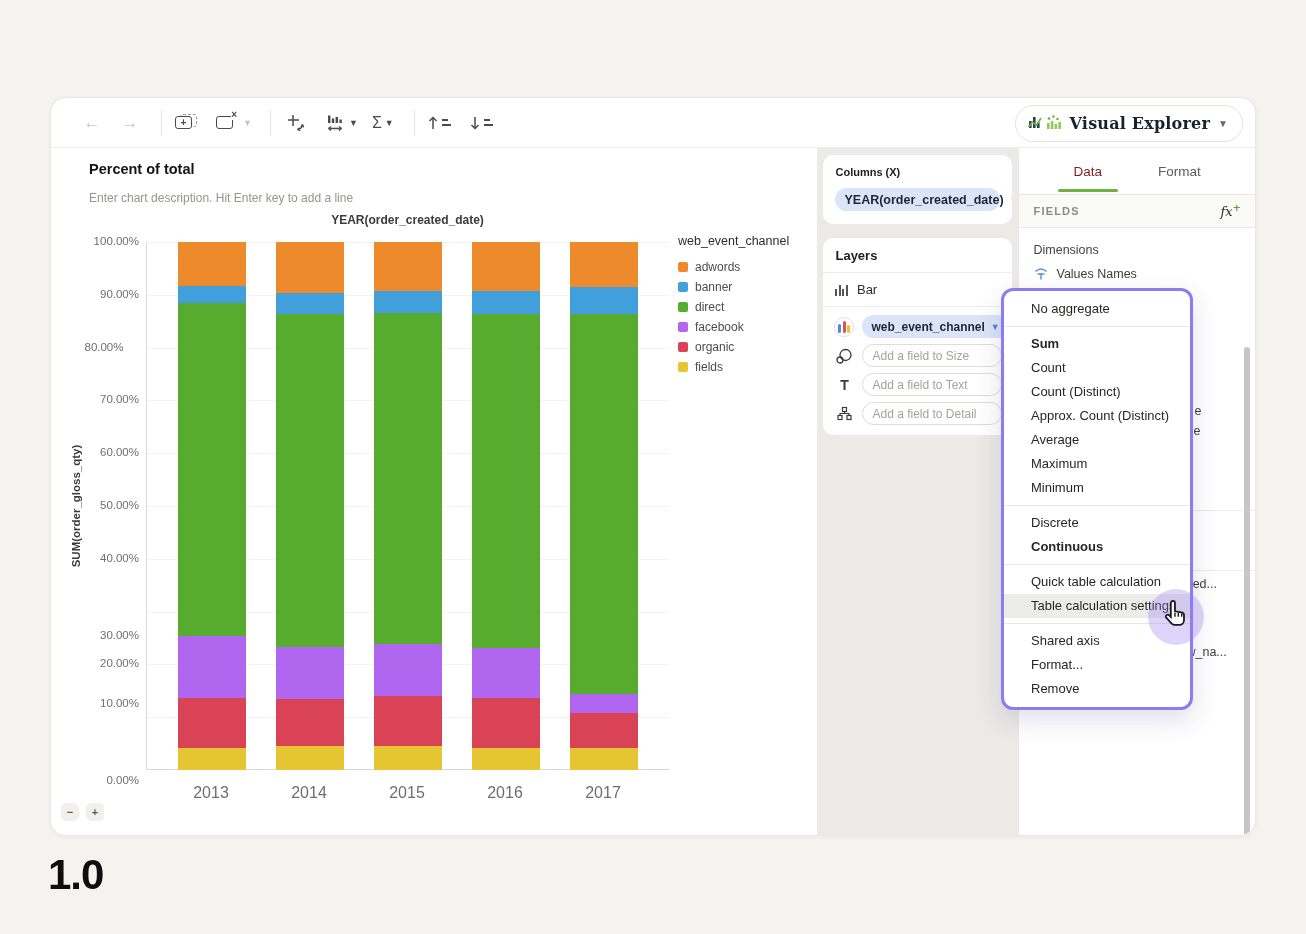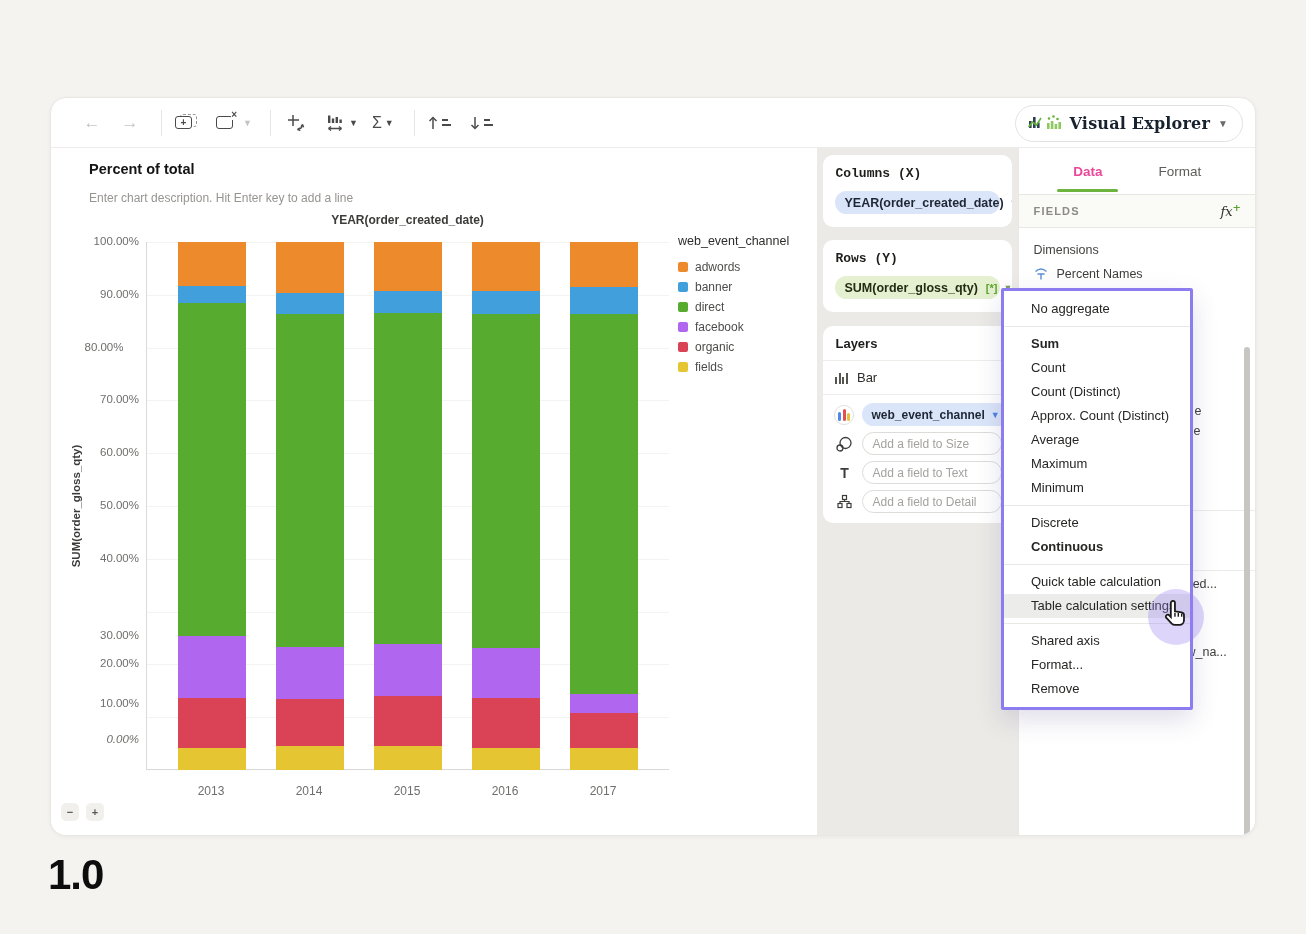--- a/index.html
+++ b/index.html
@@ -47,34 +47,34 @@
   .gridline { position:absolute; left:0; right:0; height:1px; background:#f3f3f1; }
   .axisline { position:absolute; left:0; right:0; bottom:0; height:1px; background:#d9d8d5; }
   .bars { position:absolute; inset:0; display:flex; align-items:flex-end; gap:30px; padding:0 31px; }
   .bar { width:68px; display:flex; flex-direction:column; justify-content:flex-end; }
   .seg { width:100%; }
   .ylabels { position:absolute; left:18px; top:94px; width:70px; height:528px; }
   .ylabel { position:absolute; right:0; width:70px; text-align:right; font-size:11.5px; color:#6e6e6c; }
   .yaxis-title { position:absolute; left:25px; top:358px; transform:translate(-50%,-50%) rotate(-90deg); white-space:nowrap;
                  font-size:11.5px; font-weight:600; color:#3b3b39; }
   .xlabels { position:absolute; left:95px; top:636px; width:523px; display:flex; gap:30px; padding:0 31px; }
-  .xlabel { width:68px; text-align:center; font-size:12px; color:#6e6e6c; }
+  .xlabel { width:68px; text-align:center; font-size:16px; color:#6e6e6c; }
   .legend { position:absolute; left:627px; top:86px; width:135px; }
   .legend-title { font-size:12.5px; color:#2d2d2b; margin-bottom:12px; }
   .legend-item { display:flex; align-items:center; gap:7px; margin-bottom:6px; font-size:12px; color:#4c4c4a; }
   .legend-swatch { width:10px; height:10px; border-radius:2px; flex:none; }
   .zoomers { position:absolute; left:10px; top:655px; display:flex; gap:7px; }
   .zoomer { width:18px; height:18px; border-radius:5px; background:#f1f0ed; color:#5a5a58; font-size:11px; font-weight:700;
             display:flex; align-items:center; justify-content:center; cursor:pointer; }
 
   
   .config-pane { width:201px; background:#ebeae6; padding:7px 6px; }
   .cfg-card { background:#fff; border-radius:10px; margin-bottom:13px; overflow:hidden; }
   .cfg-pad { padding:11px 12px 13px; }
-  .cfg-label { font-size:13px; font-weight:700; color:#1d1d1b; margin-bottom:10px;font-family:Liberation Mono, monospace; }
+  .cfg-label { font-size:11px; font-weight:700; color:#1d1d1b; margin-bottom:10px; }
   .pill { display:flex; align-items:center; height:23px; border-radius:12px; padding:0 9px; font-size:12.5px; font-weight:700;
           color:#1e2735; cursor:pointer; }
   .pill-blue { background:#dbe5f9; }
   .pill-green { background:#e4f0cf; color:#222c14; }
   .pill .grow { flex:1; }
   .pill-caret { font-size:9px; color:#4d82e0; margin-left:6px; }
   .pill-caret.green { color:#7f9a62; }
   .badge-star { font-size:11px; font-weight:700; color:#5aa52e; margin-left:8px; }
   .layers-hd { padding:10px 12px 9px; font-size:13px; font-weight:700; color:#1d1d1b; border-bottom:1px solid #eeedea; }
   .layers-mark { display:flex; align-items:center; gap:9px; padding:9px 12px; font-size:13px; color:#2c2c2a; border-bottom:1px solid #eeedea; cursor:pointer; }
@@ -87,39 +87,39 @@
   .color-ic i { display:block; width:3px; border-radius:2px; }
   .placeholder-field { flex:1; height:23px; border:1px solid #dddcd9; border-radius:12px; display:flex; align-items:center;
                        padding:0 9px; font-size:12px; color:#a3a29e; background:#fff; cursor:text; }
   .layer-row .pill { flex:1; }
   .filters-ph { font-size:12.5px; color:#a3a29e; }
 
   
   .fields-pane { position:relative; width:237px; background:#fff; border-left:1px solid #e8e7e4; }
   .tabs { position:relative; height:47px; display:flex; align-items:center; justify-content:center; gap:48px; border-bottom:1px solid #e8e7e4; }
   .tab { font-size:13.5px; color:#5c5c5a; cursor:pointer; position:relative; padding:13px 4px; }
-  .tab.active { color:#ec4899; font-weight:700; }
+  .tab.active { color:#7f1d1d; font-weight:400; }
   .tab.active::after { content:""; position:absolute; left:-12px; right:-12px; bottom:0; height:3px; background:#6cb43e; border-radius:2px; }
   .fields-hd { height:33px; display:flex; align-items:center; justify-content:space-between; padding:0 14px; background:#fafaf7; border-bottom:1px solid #e8e7e4; }
   .fields-hd-label { font-size:11px; font-weight:700; letter-spacing:1.2px; color:#8b8a86; }
   .fx { font-size:13px; color:#2f2f2d; font-style:italic; font-family:"DejaVu Serif", serif; cursor:pointer;margin-left:25px; }
   .fx sup { color:#5aa52e; font-weight:700; font-style:normal; font-size:10px; }
   .fields-list { position:relative; height:608px; overflow:hidden; }
   .sect-label { padding:15px 14px 6px; font-size:12.5px; color:#434341; }
   .field-item { display:flex; align-items:center; gap:8px; padding:4px 14px; font-size:12.5px; color:#3d3d3b; cursor:pointer; }
   .field-ic { width:15px; flex:none; display:flex; justify-content:center; }
   .hash { color:#6cb43e; font-weight:700; font-size:12px; }
   .frag { position:absolute; font-size:12.5px; color:#3d3d3b; }
   .list-div { position:absolute; left:0; right:0; height:1px; background:#ececea; }
   .vscroll { position:absolute; right:5px; top:119px; width:6px; height:560px; border-radius:3px; background:#c7c6c3; cursor:pointer; }
   .measures-block { position:absolute; left:0; top:568px; right:0; }
 
   
   .ctx-menu { position:absolute; left:1001px; top:288px; width:192px; background:#fff; border:3px solid #8b7cf0;
-              border-radius:2px; box-shadow:0 10px 26px rgba(60,50,120,.16); padding:6px 0; z-index:50; }
+              border-radius:12px; box-shadow:0 10px 26px rgba(60,50,120,.16); padding:6px 0; z-index:50; }
   .menu-item { height:24px; line-height:24px; padding-left:27px; font-size:13px; color:#262624; cursor:pointer; white-space:nowrap; overflow:hidden; }
   .menu-item.bold { font-weight:700; }
   .menu-item.hovered { background:#ececea; }
   .menu-div { height:1px; background:#e9e8e5; margin:5px 0; }
 
   
   .click-halo { position:absolute; left:1148px; top:589px; width:56px; height:56px; border-radius:50%;
                 background:rgba(148,127,239,.32); z-index:55; }
   .cursor { position:absolute; left:1163px; top:599px; z-index:60; }
 
@@ -240,21 +240,21 @@
     </div>
 
     <div class="content">
 
       <div class="chart-pane">
         <div class="chart-title">Percent of total</div>
         <div class="chart-desc">Enter chart description. Hit Enter key to add a line</div>
         <div class="top-axis-title">YEAR(order_created_date)</div>
         <div class="yaxis-title">SUM(order_gloss_qty)</div>
         <div class="ylabels" id="ylabels">
-            <div class="ylabel" style="top: 491px; font-style: italic;">0.00%</div>
+            <div class="ylabel" style="top: 532px;">0.00%</div>
             <div class="ylabel" style="top: 455px;">10.00%</div>
             <div class="ylabel" style="top: 415.4px;">20.00%</div>
             <div class="ylabel" style="top: 362.6px; margin-top: 24px;">30.00%</div>
             <div class="ylabel" style="top: 309.8px;">40.00%</div>
             <div class="ylabel" style="top: 257px;">50.00%</div>
             <div class="ylabel" style="top: 204.2px;">60.00%</div>
             <div class="ylabel" style="top: 151.4px;">70.00%</div>
             <div class="ylabel" style="top: 98.6px; text-align: center;">80.00%</div>
             <div class="ylabel" style="top: 45.8px;">90.00%</div>
             <div class="ylabel" style="top: -7px;">100.00%</div>
@@ -361,31 +361,20 @@
           <div class="cfg-pad">
             <div class="cfg-label">Columns (X)</div>
             <div class="pill pill-blue">
               <span>YEAR(order_created_date)</span>
               <span class="grow"></span>
               <span class="pill-caret">▼</span>
             </div>
           </div>
         </div>
 
-        <div class="cfg-card">
-          <div class="cfg-pad">
-            <div class="cfg-label">Rows (Y)</div>
-            <div class="pill pill-green">
-              <span>SUM(order_gloss_qty)</span>
-              <span class="grow"></span>
-              <span class="badge-star">[*]</span>
-              <span class="pill-caret green">▼</span>
-            </div>
-          </div>
-        </div>
 
         <div class="cfg-card" style="margin-top:14px;">
           <div class="layers-hd">Layers</div>
           <div class="layers-mark">
             <span class="mini-bars">
                 <i style="height:7px"></i>
                 <i style="height:11px"></i>
                 <i style="height:7px"></i>
                 <i style="height:11px"></i>
               </span>
@@ -447,21 +436,21 @@
         <div class="fields-list">
           <div class="sect-label">Dimensions</div>
           <div id="dimension-items">
               <div class="field-item">
                 <span class="field-ic">
                   <svg width="14" height="14" viewBox="0 0 14 14" fill="none" stroke="#5b8fd6" stroke-width="1.4">
                     <path d="M1.5 4.5 Q7 -0.5 12.5 4.5"></path>
                     <path d="M3.5 7 H10.5 M7 7 V12.5"></path>
                   </svg>
                 </span>
-                <span>Percent Names</span>
+                <span>Values Names</span>
               </div>
             </div>
           <div id="fragments">
               <div class="frag" style="left: 175px; top: 176px;">e</div>
               <div class="frag" style="left: 167px; top: 196px;">ne</div>
               <div class="frag" style="left: 169px; top: 349px;">red...</div>
               <div class="frag" style="left: 167px; top: 417px;">w_na...</div>
             </div>
           <div class="list-div" style="top:282px;"></div>
           <div class="list-div" style="top:342px;"></div>

